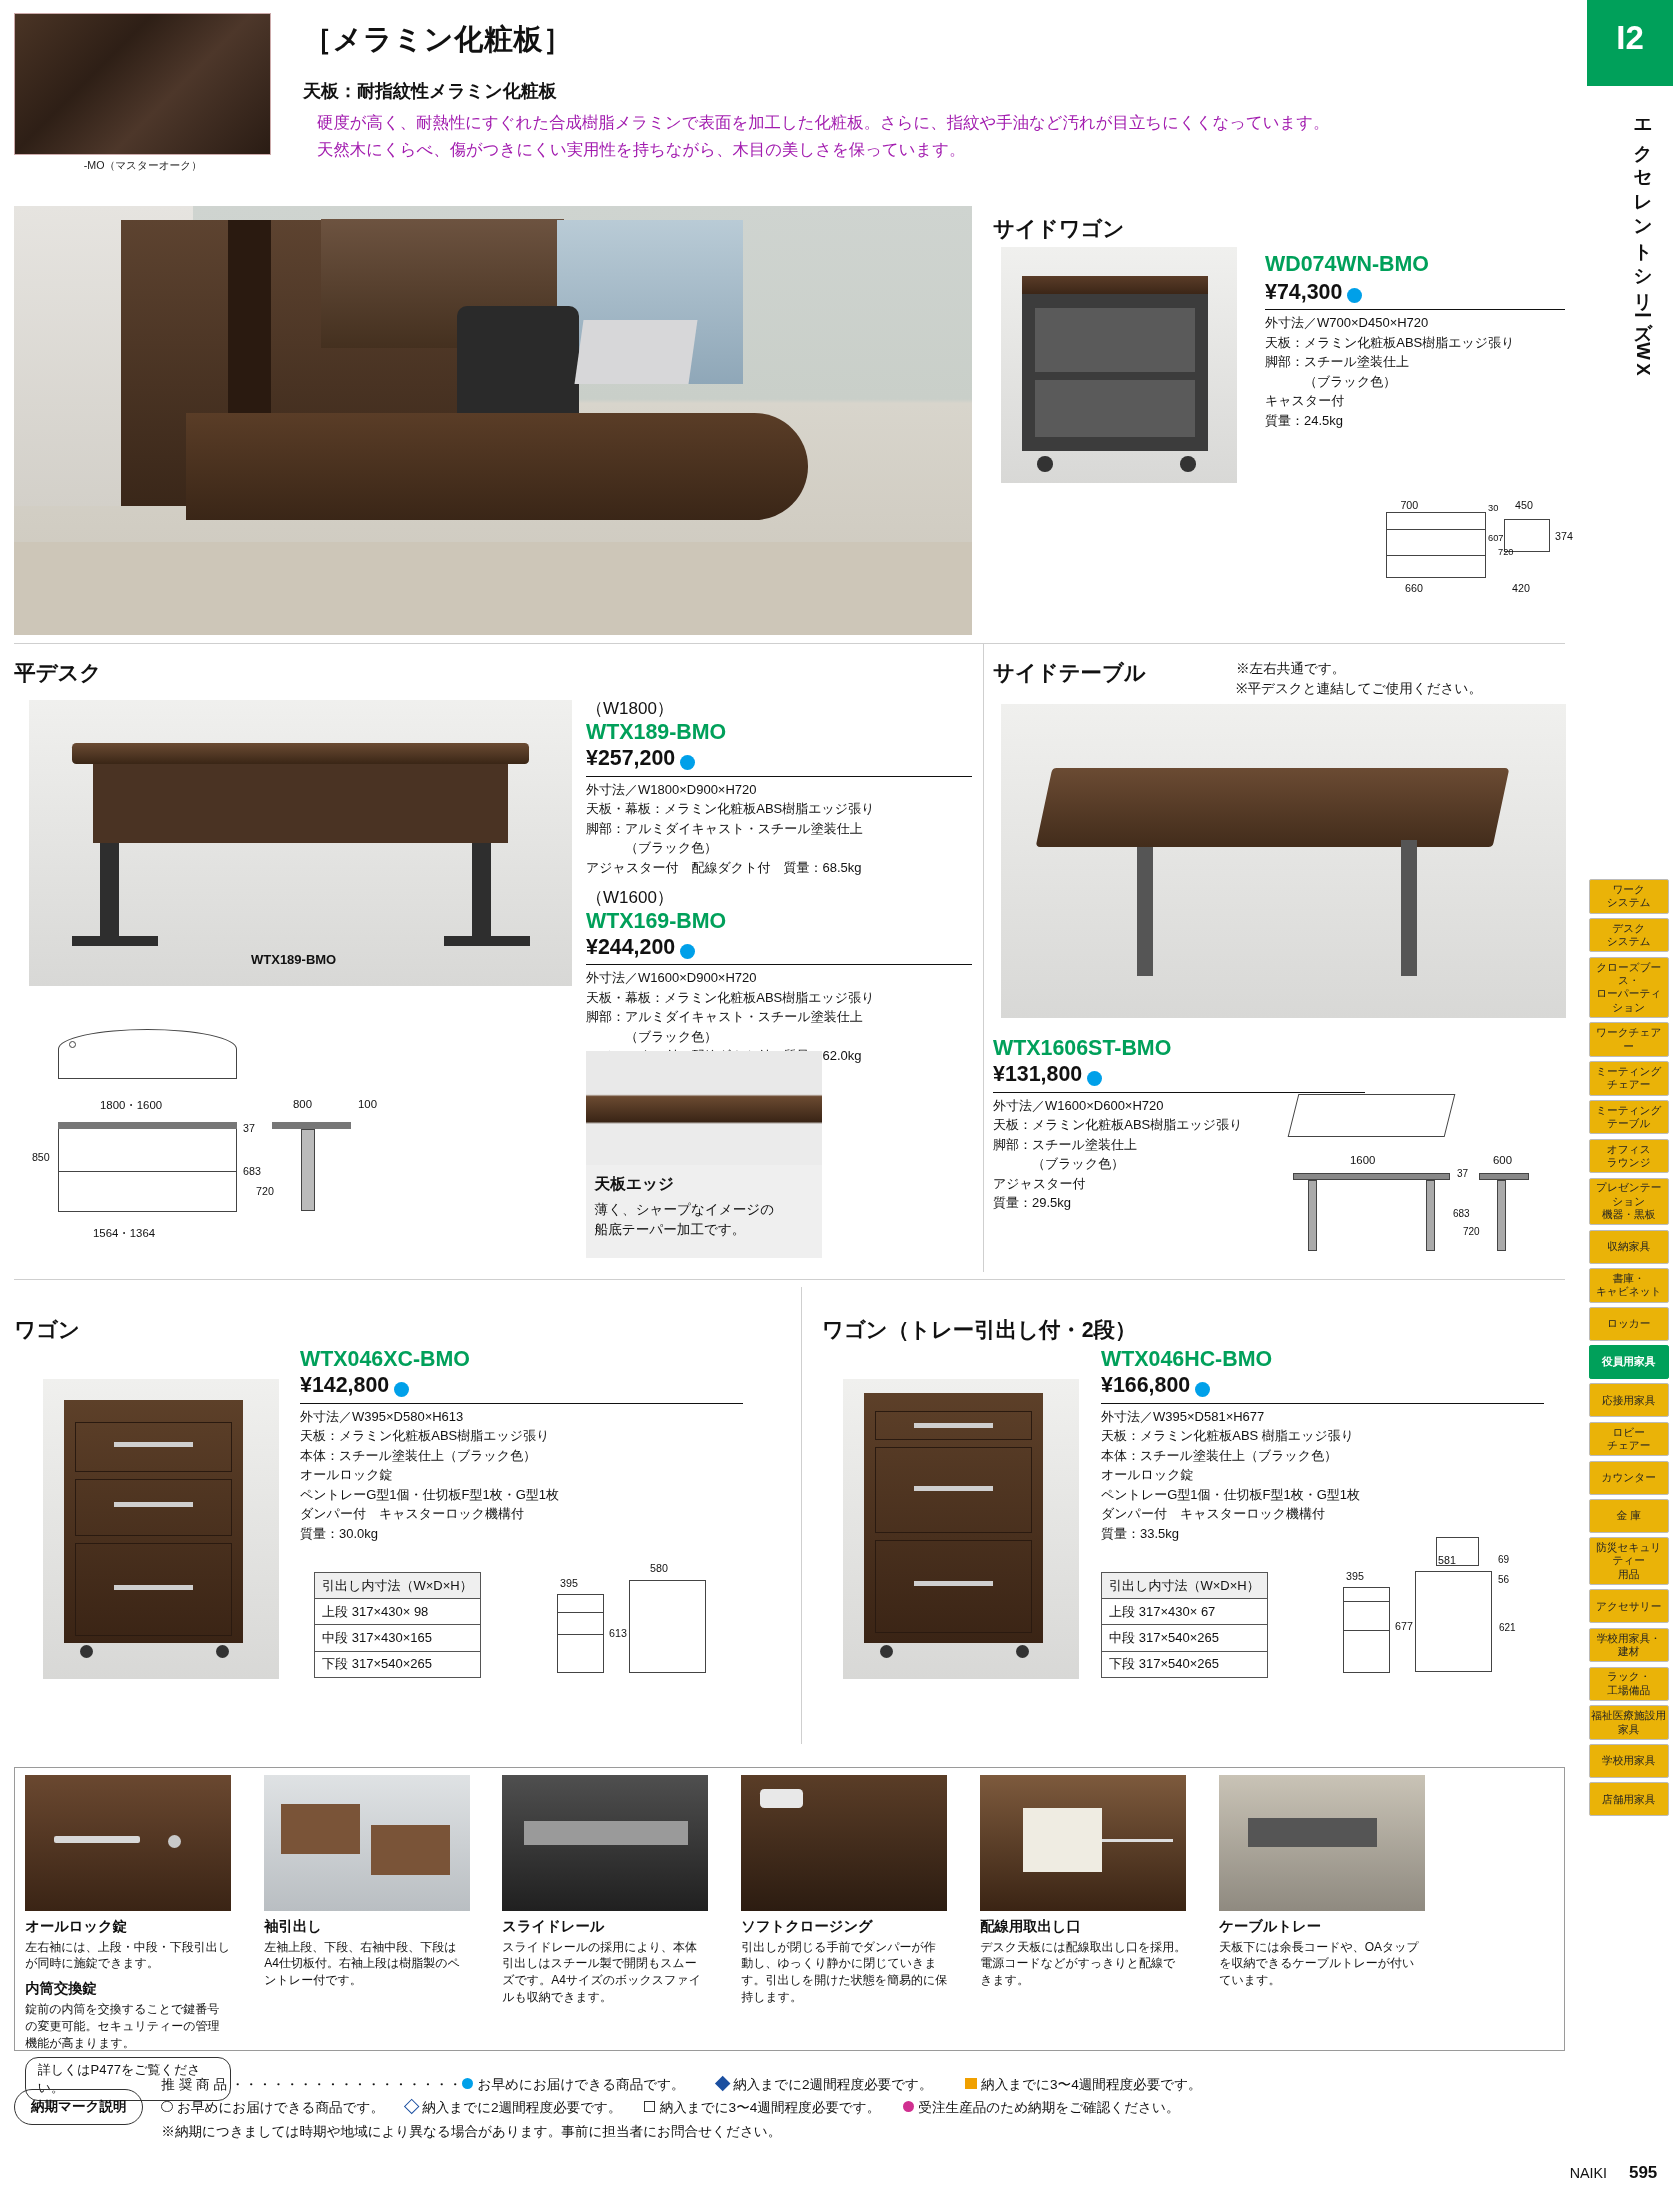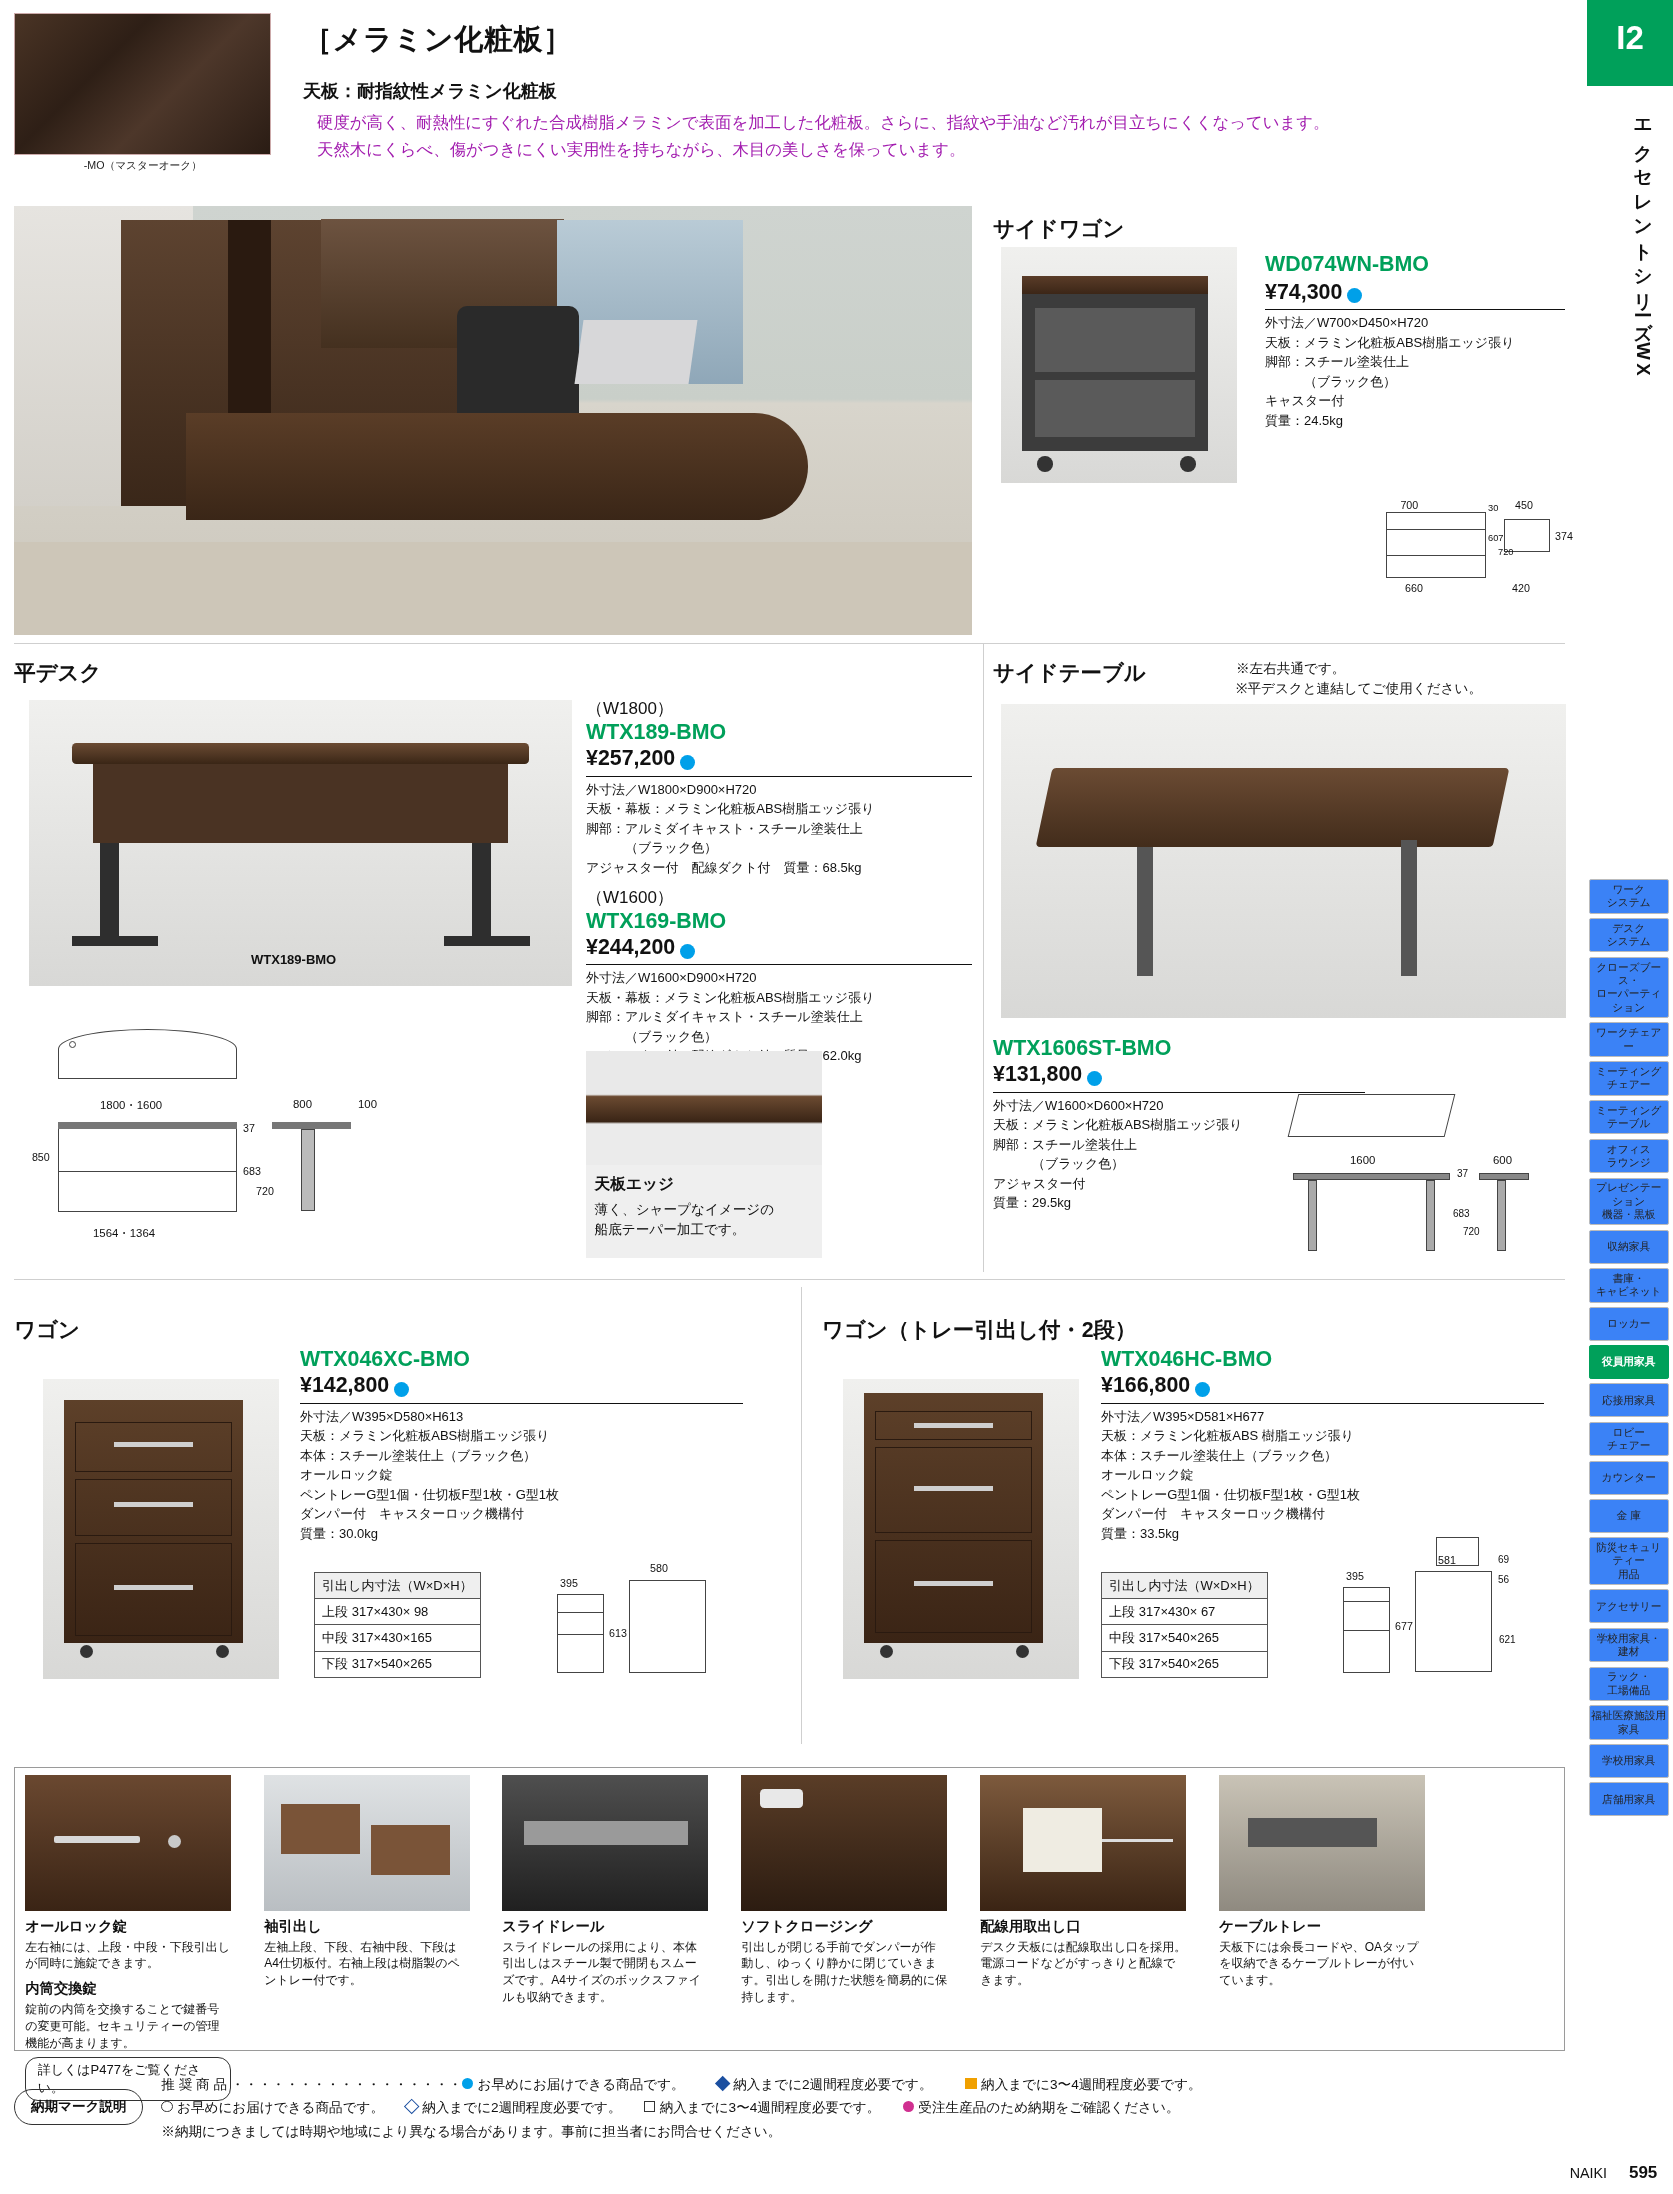--- a/index.html
+++ b/index.html
@@ -57,21 +57,21 @@
   .rail-vert {
     position:absolute; right:17px; top:107px; width:50px;
     writing-mode: vertical-rl;
     font-size:18.6px; font-weight:bold; letter-spacing:3.6px; color:#111;
   }
   .rail-list { position:absolute; right:4.3px; top:879px; width:80px; }
   .rail-item {
     width:80px; min-height:34px; margin-bottom:4.3px;
     border:0.7px solid #bbb; border-radius:2.1px;
     display:flex; align-items:center; justify-content:center; text-align:center;
-    font-size:10.7px; line-height:1.25; color:#222; background:#3b82f6;
+    font-size:10.7px; line-height:1.25; color:#222; background:#eab308;
     padding:2.9px 1.4px;
   }
   .rail-item.active { background:#00a05a; color:#fff; border-color:#00a05a; font-weight:bold; }
 
   
   .sec-title { font-size:21.4px; font-weight:bold; color:#111; }
   .code { font-size:21.4px; font-weight:bold; color:#00a05a; }
   .price { font-size:21.4px; font-weight:bold; color:#111; }
   .spec { font-size:13px; line-height:1.5; color:#111; }
   .dot {
@@ -441,21 +441,21 @@
     <div style="position:absolute;left:14.3px;top:57px;width:47px;height:86px;border:0.7px solid #444;"></div>
     <div style="position:absolute;left:14.3px;top:71px;width:47px;height:0.7px;background:#444;"></div>
     <div style="position:absolute;left:14.3px;top:100px;width:47px;height:0.7px;background:#444;"></div>
     <div style="position:absolute;left:86px;top:41px;width:77px;height:101px;border:0.7px solid #444;"></div>
     <div style="position:absolute;left:107px;top:7.1px;width:43px;height:29px;border:0.7px solid #444;"></div>
     <div style="position:absolute;left:17px;top:40px;font-size:10.7px;">395</div>
     <div style="position:absolute;left:109px;top:24px;font-size:10.7px;">581</div>
     <div style="position:absolute;left:169px;top:24px;font-size:10px;">69</div>
     <div style="position:absolute;left:169px;top:44px;font-size:10px;">56</div>
     <div style="position:absolute;left:66px;top:90px;font-size:10.7px;">677</div>
-    <div style="position:absolute;left:170px;top:104px;font-size:10px;">621</div>
+    <div style="position:absolute;left:170px;top:92px;font-size:10px;">621</div>
   </div>
 
   <div class="strip">
 
     <div class="strip-cell" style="left:10px;">
       <div class="strip-img photo" style="background:linear-gradient(180deg,#6a4830,#3a2415);position:relative;">
         <div style="position:absolute;left:29px;top:61px;width:86px;height:7.1px;background:#d8d8d8;border-radius:2.1px;"></div>
         <div style="position:absolute;left:143px;top:60px;width:13px;height:13px;border-radius:50%;background:#c9c9c9;"></div>
       </div>
       <div class="strip-h">オールロック錠</div>

